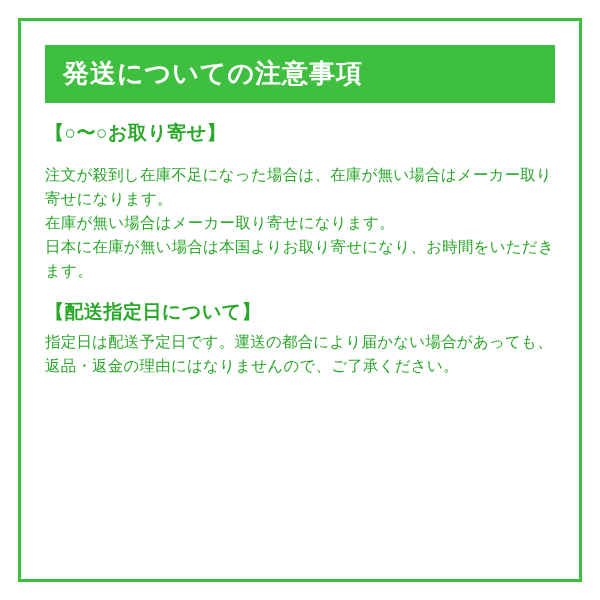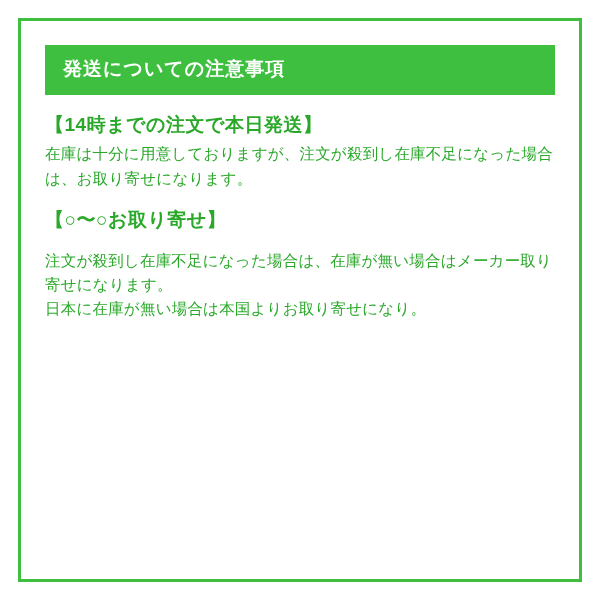--- a/index.html
+++ b/index.html
@@ -32,21 +32,21 @@
   .content {
     position: absolute;
     left: 45px;
     top: 45px;
     width: 510px;
     box-sizing: border-box;
   }
   .title-bar {
     background: #3fbf3f;
     color: #ffffff;
-    font-size: 19px;
+    font-size: 26px;
     font-weight: bold;
     line-height: 1.2;
     padding: 13px 18px 14px 18px;
     letter-spacing: 1px;
     box-sizing: border-box;
     width: 100%;
   }
   .sections {
     margin-top: 18px;
   }
@@ -75,34 +75,35 @@
 <body>
 
 <div class="page">
   <div class="outer-frame"></div>
   <div class="content">
 
     <div class="title-bar">発送についての注意事項</div>
 
     <div class="sections">
 
-      <div class="section">
-        <div class="section-heading">【14時までの注文で本日発送】</div>
-        <div class="section-body">
-          <p>在庫は十分に用意しておりますが、注文が殺到し在庫不足になった場合は、お取り寄せになります。</p>
-        </div>
-      </div>
 
       <div class="section">
         <div class="section-heading">【○〜○お取り寄せ】</div>
       </div>
 
       <div class="section">
         <div class="section-body">
           <p>注文が殺到し在庫不足になった場合は、在庫が無い場合はメーカー取り寄せになります。</p>
-          <p>日本に在庫が無い場合は本国よりお取り寄せになり。</p>
+          <p>在庫が無い場合はメーカー取り寄せになります。</p>
+          <p>日本に在庫が無い場合は本国よりお取り寄せになり、お時間をいただきます。</p>
         </div>
       </div>
 
+      <div class="section">
+        <div class="section-heading">【配送指定日について】</div>
+        <div class="section-body">
+          <p>指定日は配送予定日です。運送の都合により届かない場合があっても、返品・返金の理由にはなりませんので、ご了承ください。</p>
+        </div>
+      </div>
 
     </div>
   </div>
 </div>
 
 </body></html>

